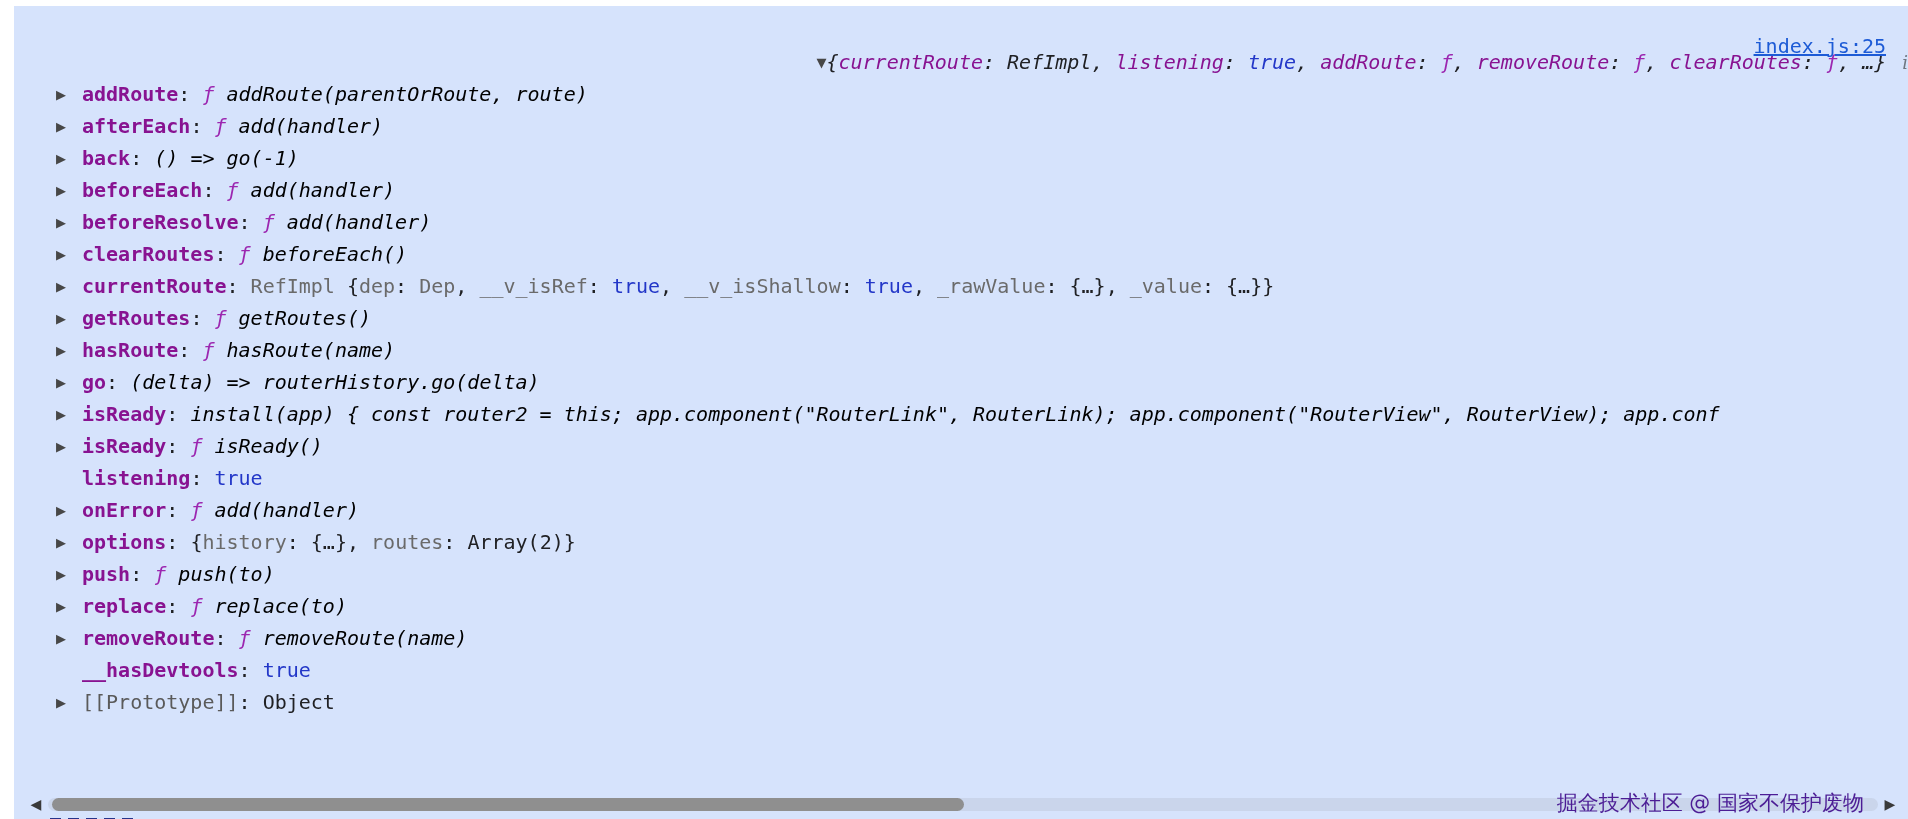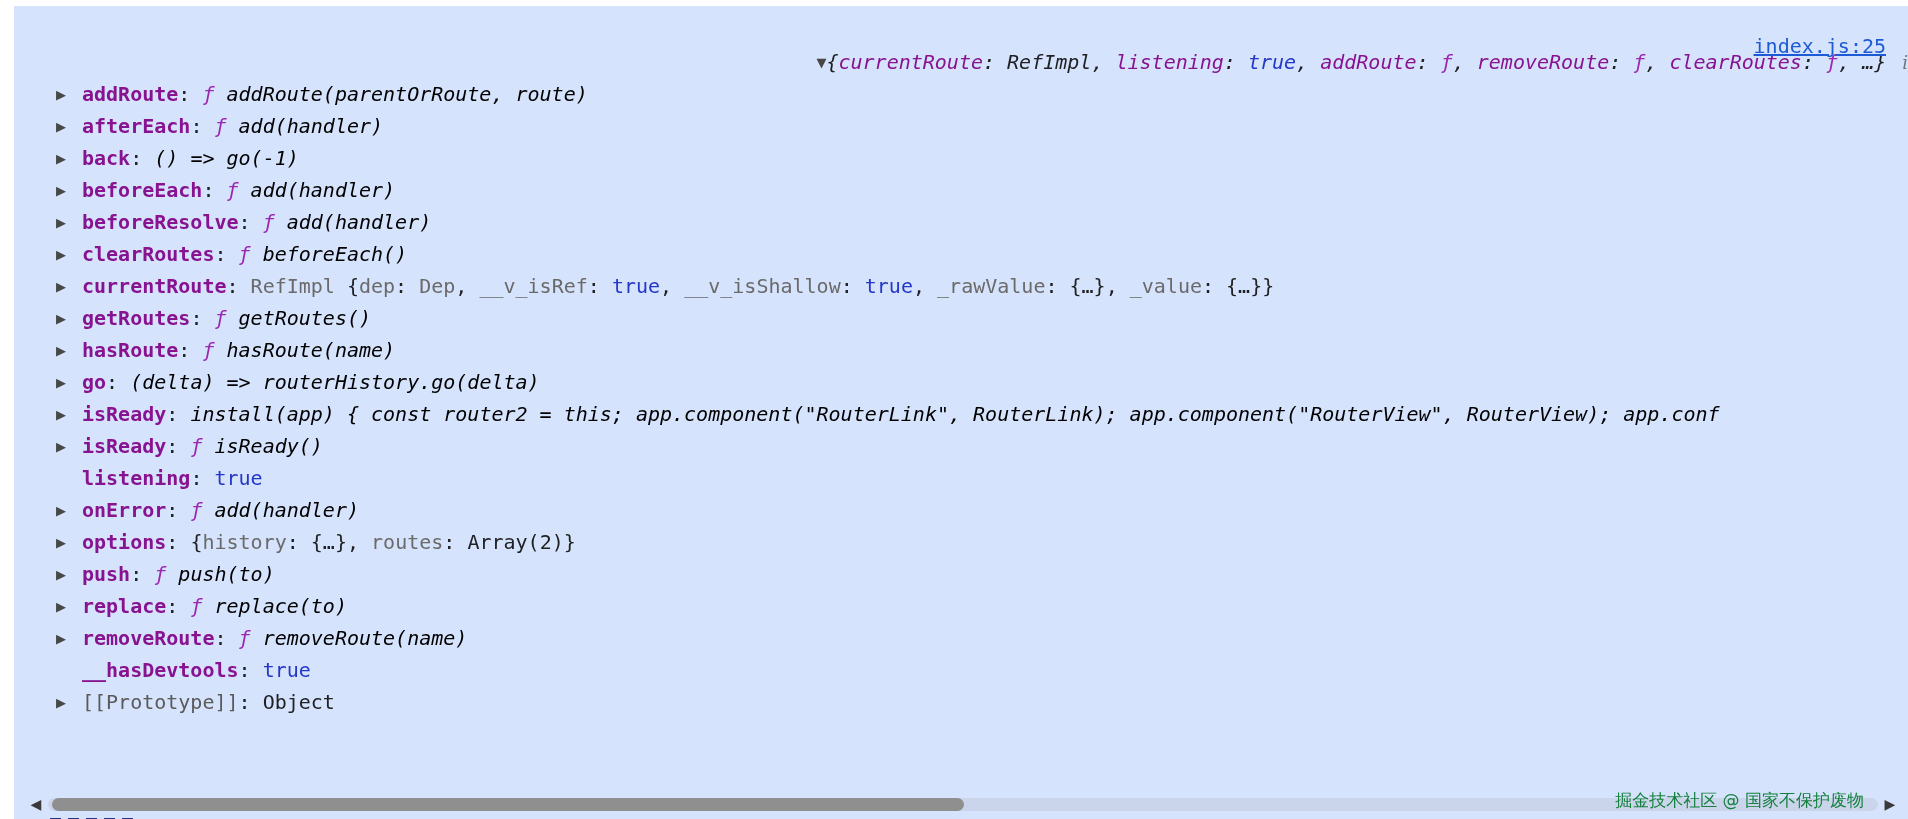--- a/index.html
+++ b/index.html
@@ -94,22 +94,22 @@
     position:absolute;
     left:4px; top:0;
     width:912px; height:13px;
     border-radius:7px;
     background:#8f8f8f;
     cursor:grab;
   }
   .watermark {
     position:absolute;
     right:44px; top:783px;
-    color:#15803d;
-    font-size:17px;
+    color:#4c1d95;
+    font-size:21px;
     font-family:"DejaVu Sans","Liberation Sans",sans-serif;
     z-index:5;
     white-space:nowrap;
   }
   .clipped-frags {
     position:absolute;
     left:36px; top:812px;
     display:flex;
     gap:7px;
   }

